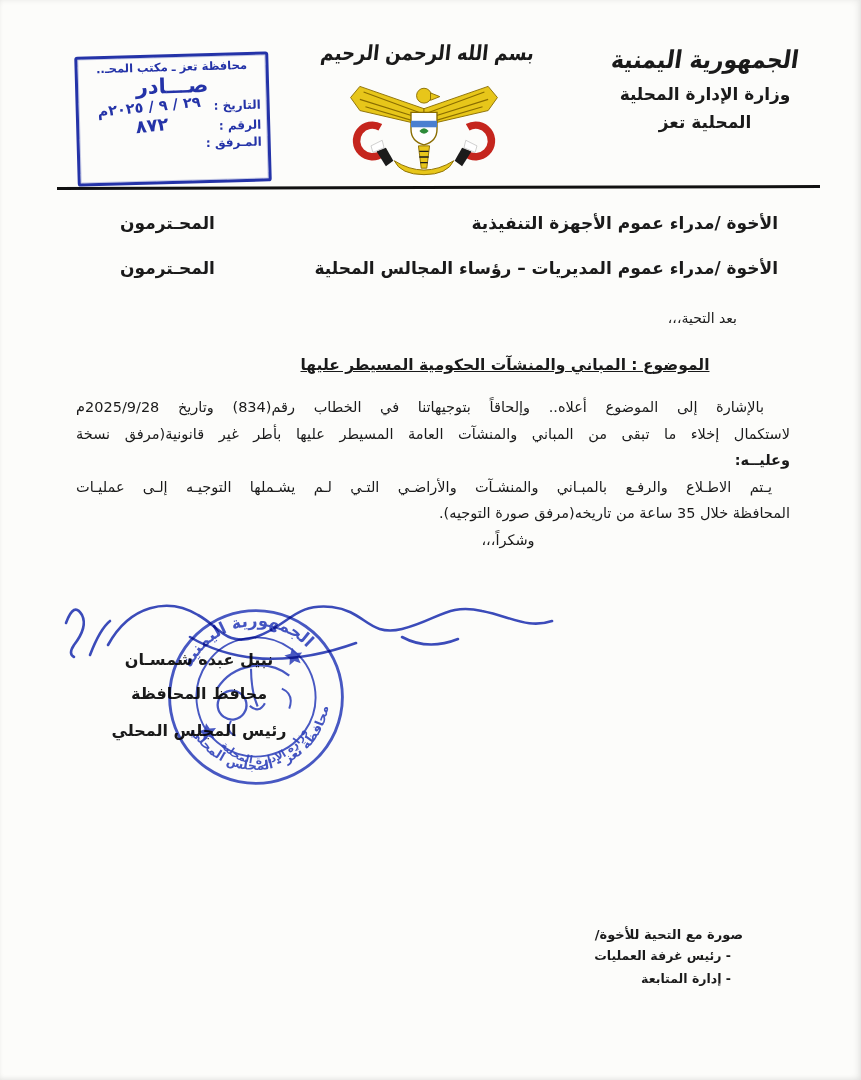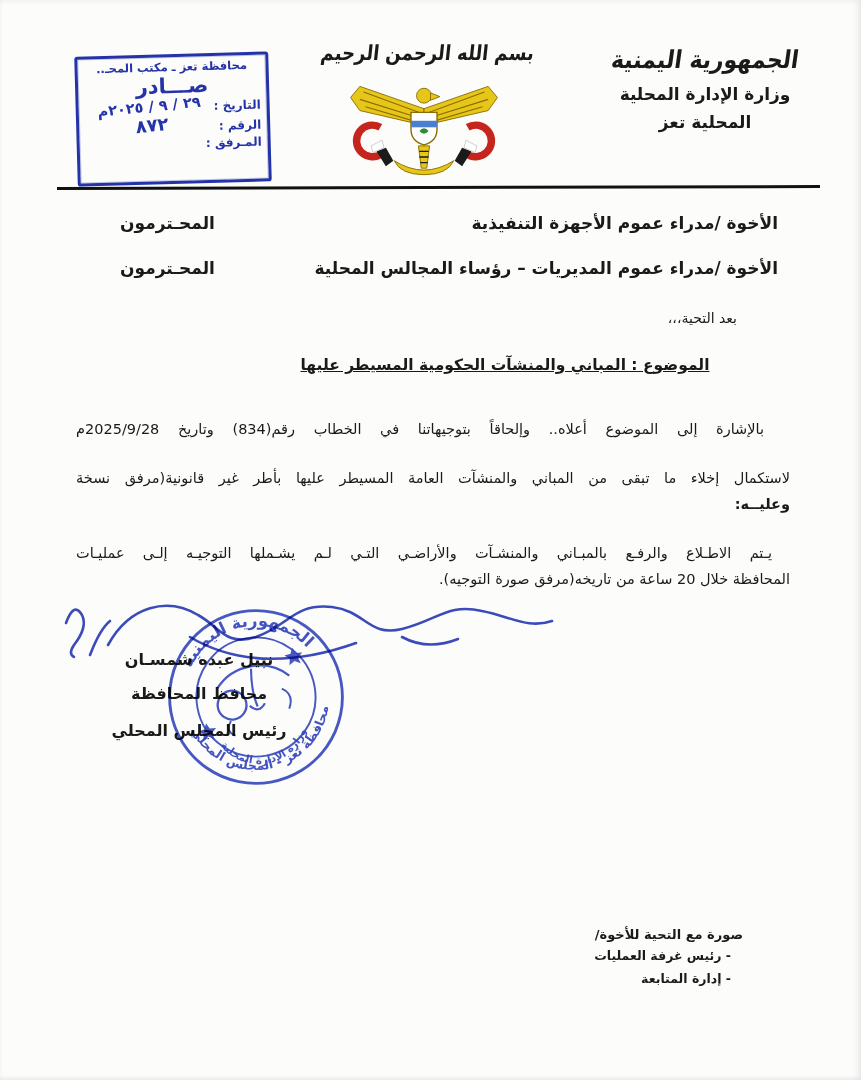--- a/index.html
+++ b/index.html
@@ -40,21 +40,21 @@
   .addr{left:120px;width:658px;display:flex;justify-content:space-between;
         font-weight:bold;font-size:17px;white-space:nowrap;}
   .addr.r1{top:213px;}
   .addr.r2{top:258px;}
   .greeting{right:124px;top:310px;font-size:14px;white-space:nowrap;}
   .subject{left:300px;top:356px;width:410px;text-align:center;font-size:15.5px;font-weight:bold;
            text-decoration:underline;white-space:nowrap;}
 
   
   .body{left:76px;top:394px;width:714px;font-size:14.5px;line-height:26.5px;}
-  .jline{text-align:justify;text-align-last:justify;white-space:nowrap;margin-top:22px;}
+  .jline{text-align:justify;text-align-last:justify;white-space:nowrap;}
   .indent1{padding-right:26px;}
   .indent2{padding-right:18px;}
   .rline{text-align:right;}
   .therefore{font-weight:bold;text-align:right;}
   .thanks{text-align:center;padding-left:150px;}
 
   
   .sig-text{left:103px;top:650px;width:192px;text-align:center;font-weight:bold;font-size:16px;}
   .sig-text .nm{line-height:20px;white-space:nowrap;}
   .sig-text .t1{margin-top:14px;line-height:20px;white-space:nowrap;letter-spacing:1px;}
@@ -135,21 +135,22 @@
   </div>
 
   <div class="abs greeting">بعد التحية،،،</div>
   <div class="abs subject">الموضوع : المباني والمنشآت الحكومية المسيطر عليها</div>
 
   <div class="abs body">
     <div class="jline indent1">بالإشارة إلى الموضوع أعلاه.. وإلحاقاً بتوجيهاتنا في الخطاب رقم(834) وتاريخ 2025/9/28م</div>
     <div class="jline">لاستكمال إخلاء ما تبقى من المباني والمنشآت العامة المسيطر عليها بأطر غير قانونية(مرفق نسخة</div>
     <div class="therefore">وعليــه:</div>
     <div class="jline indent2">يـتم الاطـلاع والرفـع بالمبـاني والمنشـآت والأراضـي التـي لـم يشـملها التوجيـه إلـى عمليـات</div>
-    <div class="rline">المحافظة خلال 20 ساعة من تاريخه(مرفق صورة التوجيه).</div>
+    <div class="rline">المحافظة خلال 35 ساعة من تاريخه(مرفق صورة التوجيه).</div>
+    <div class="thanks">وشكراً،،،</div>
   </div>
 
   <div class="abs sig-text">
     <div class="nm">نبيل عبده شمسـان</div>
     <div class="t1">محافظ المحافظة</div>
     <div class="t2">رئيس المجلس المحلي</div>
   </div>
 
   <svg class="abs sig-svg" width="520" height="95" viewBox="0 0 520 95" aria-hidden="true">
     <g fill="none" stroke="#2b3db8" stroke-width="2.6" stroke-linecap="round" opacity=".92">

